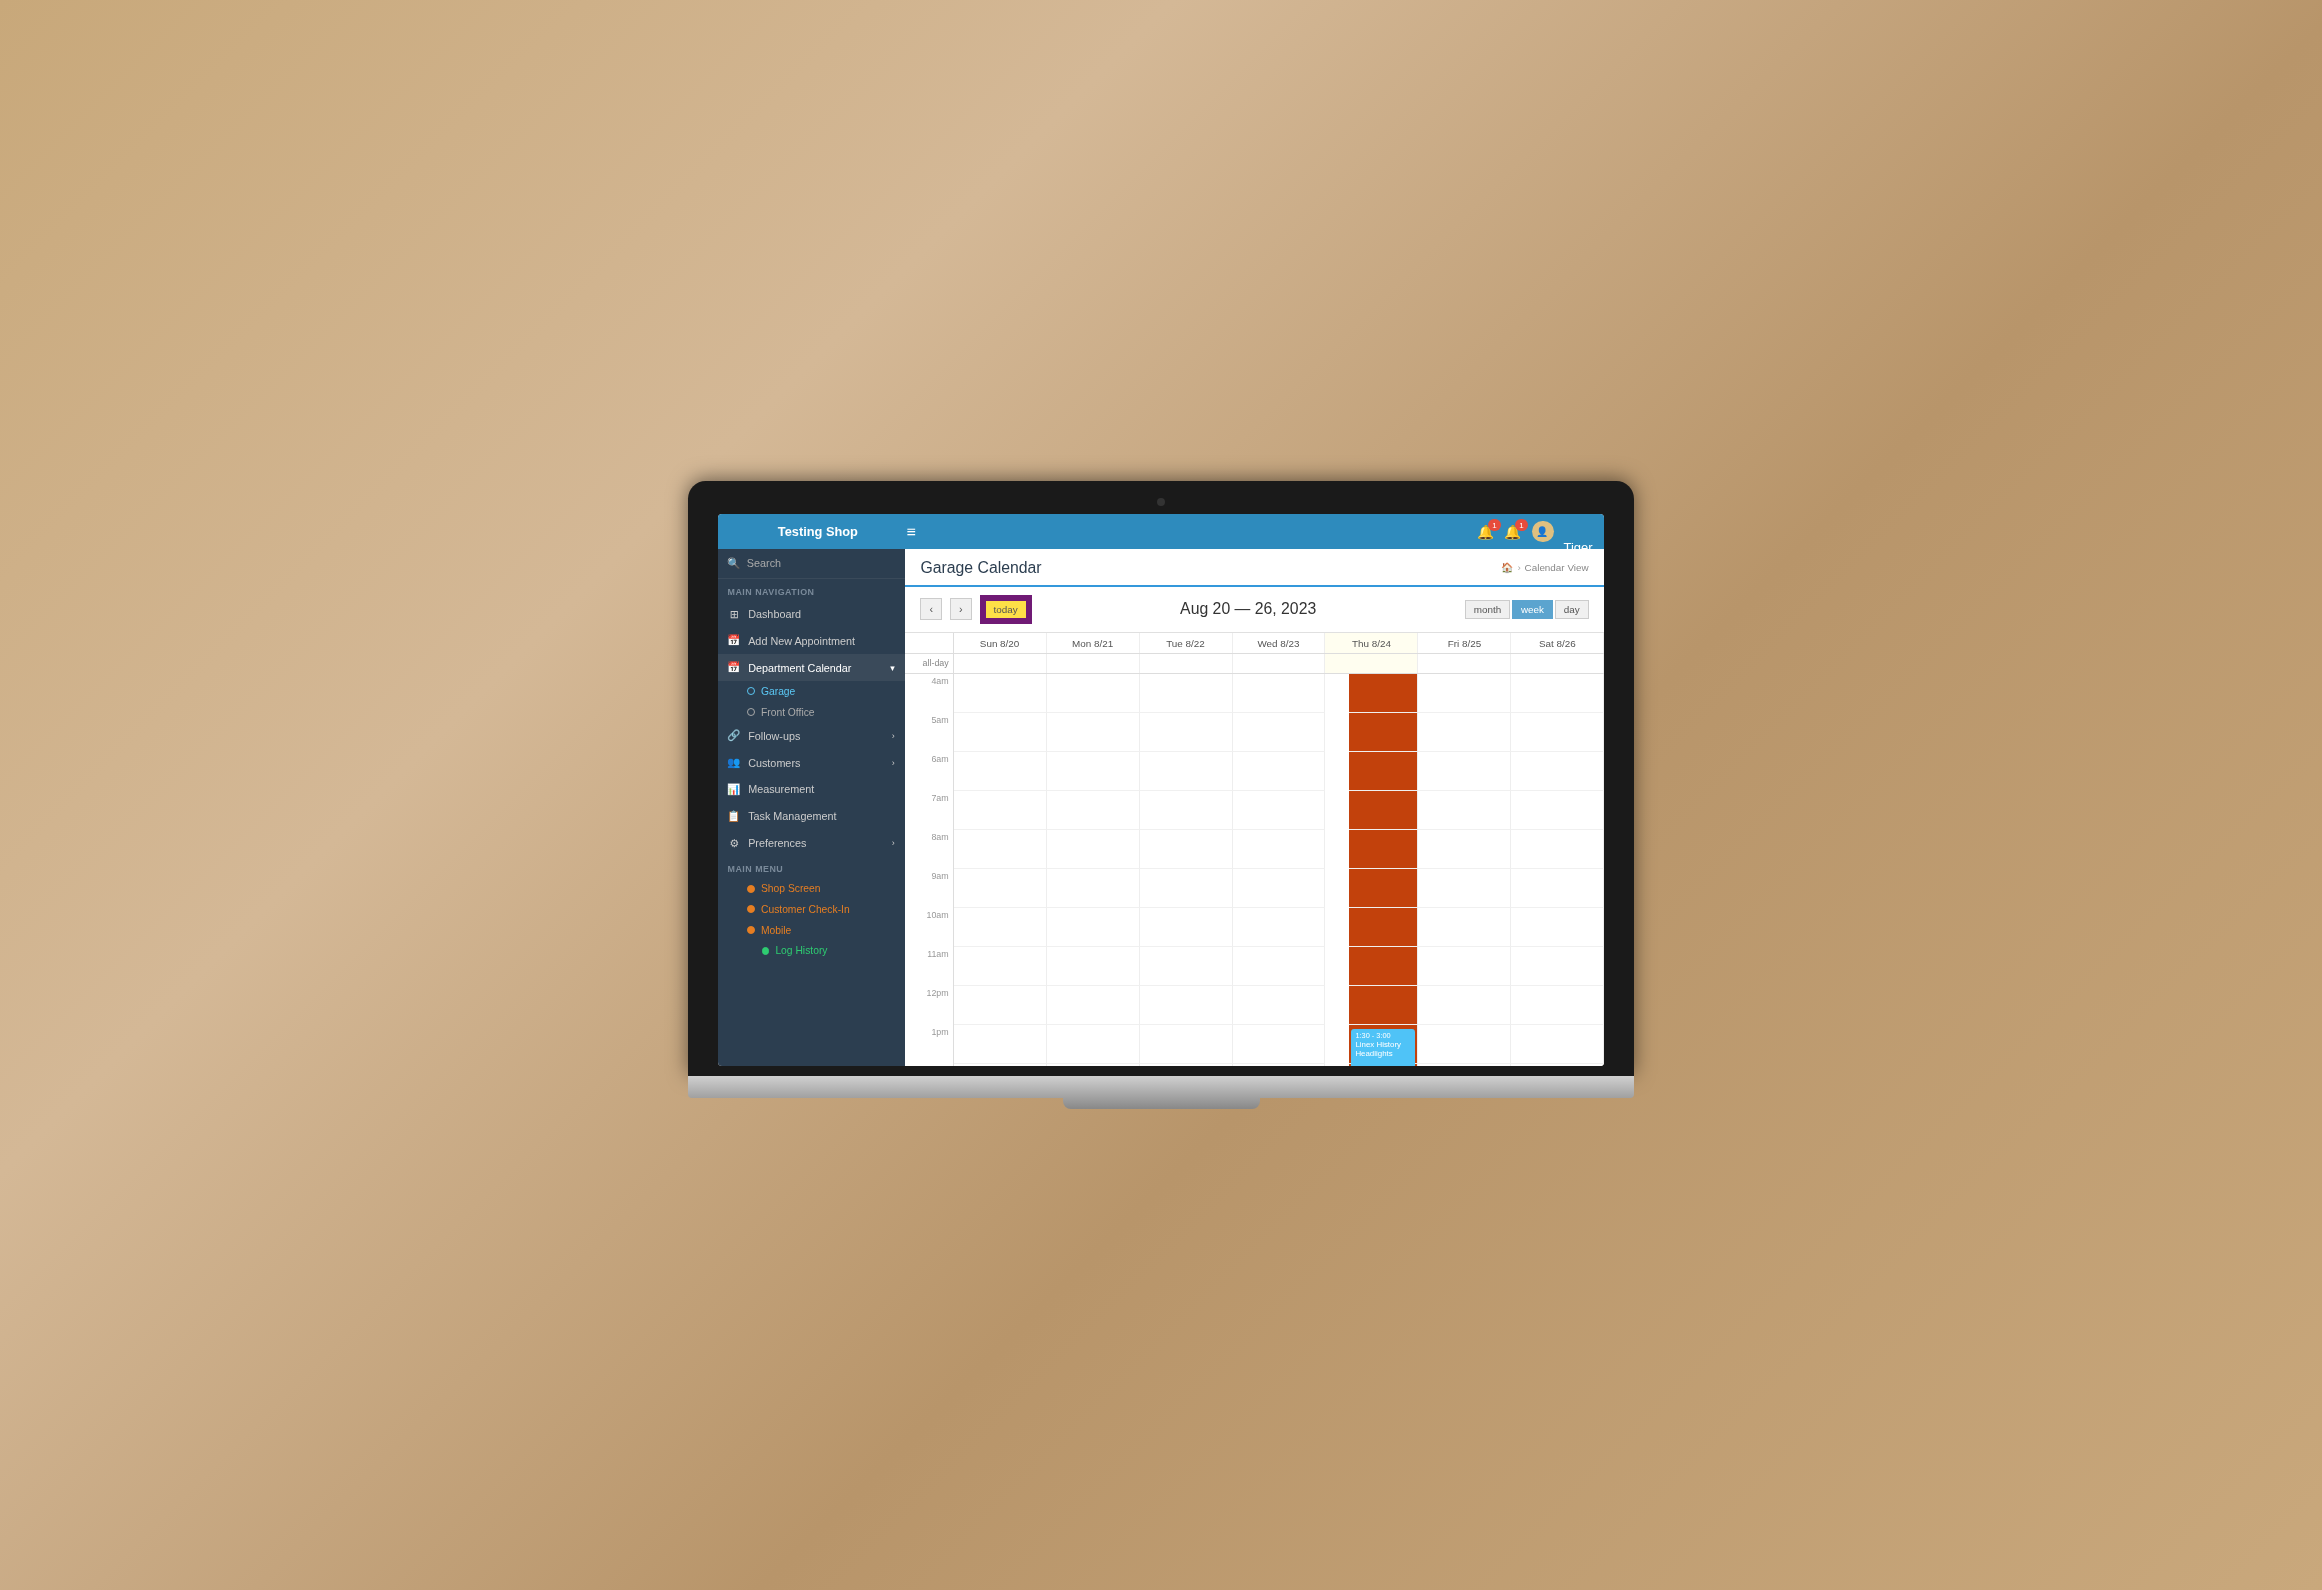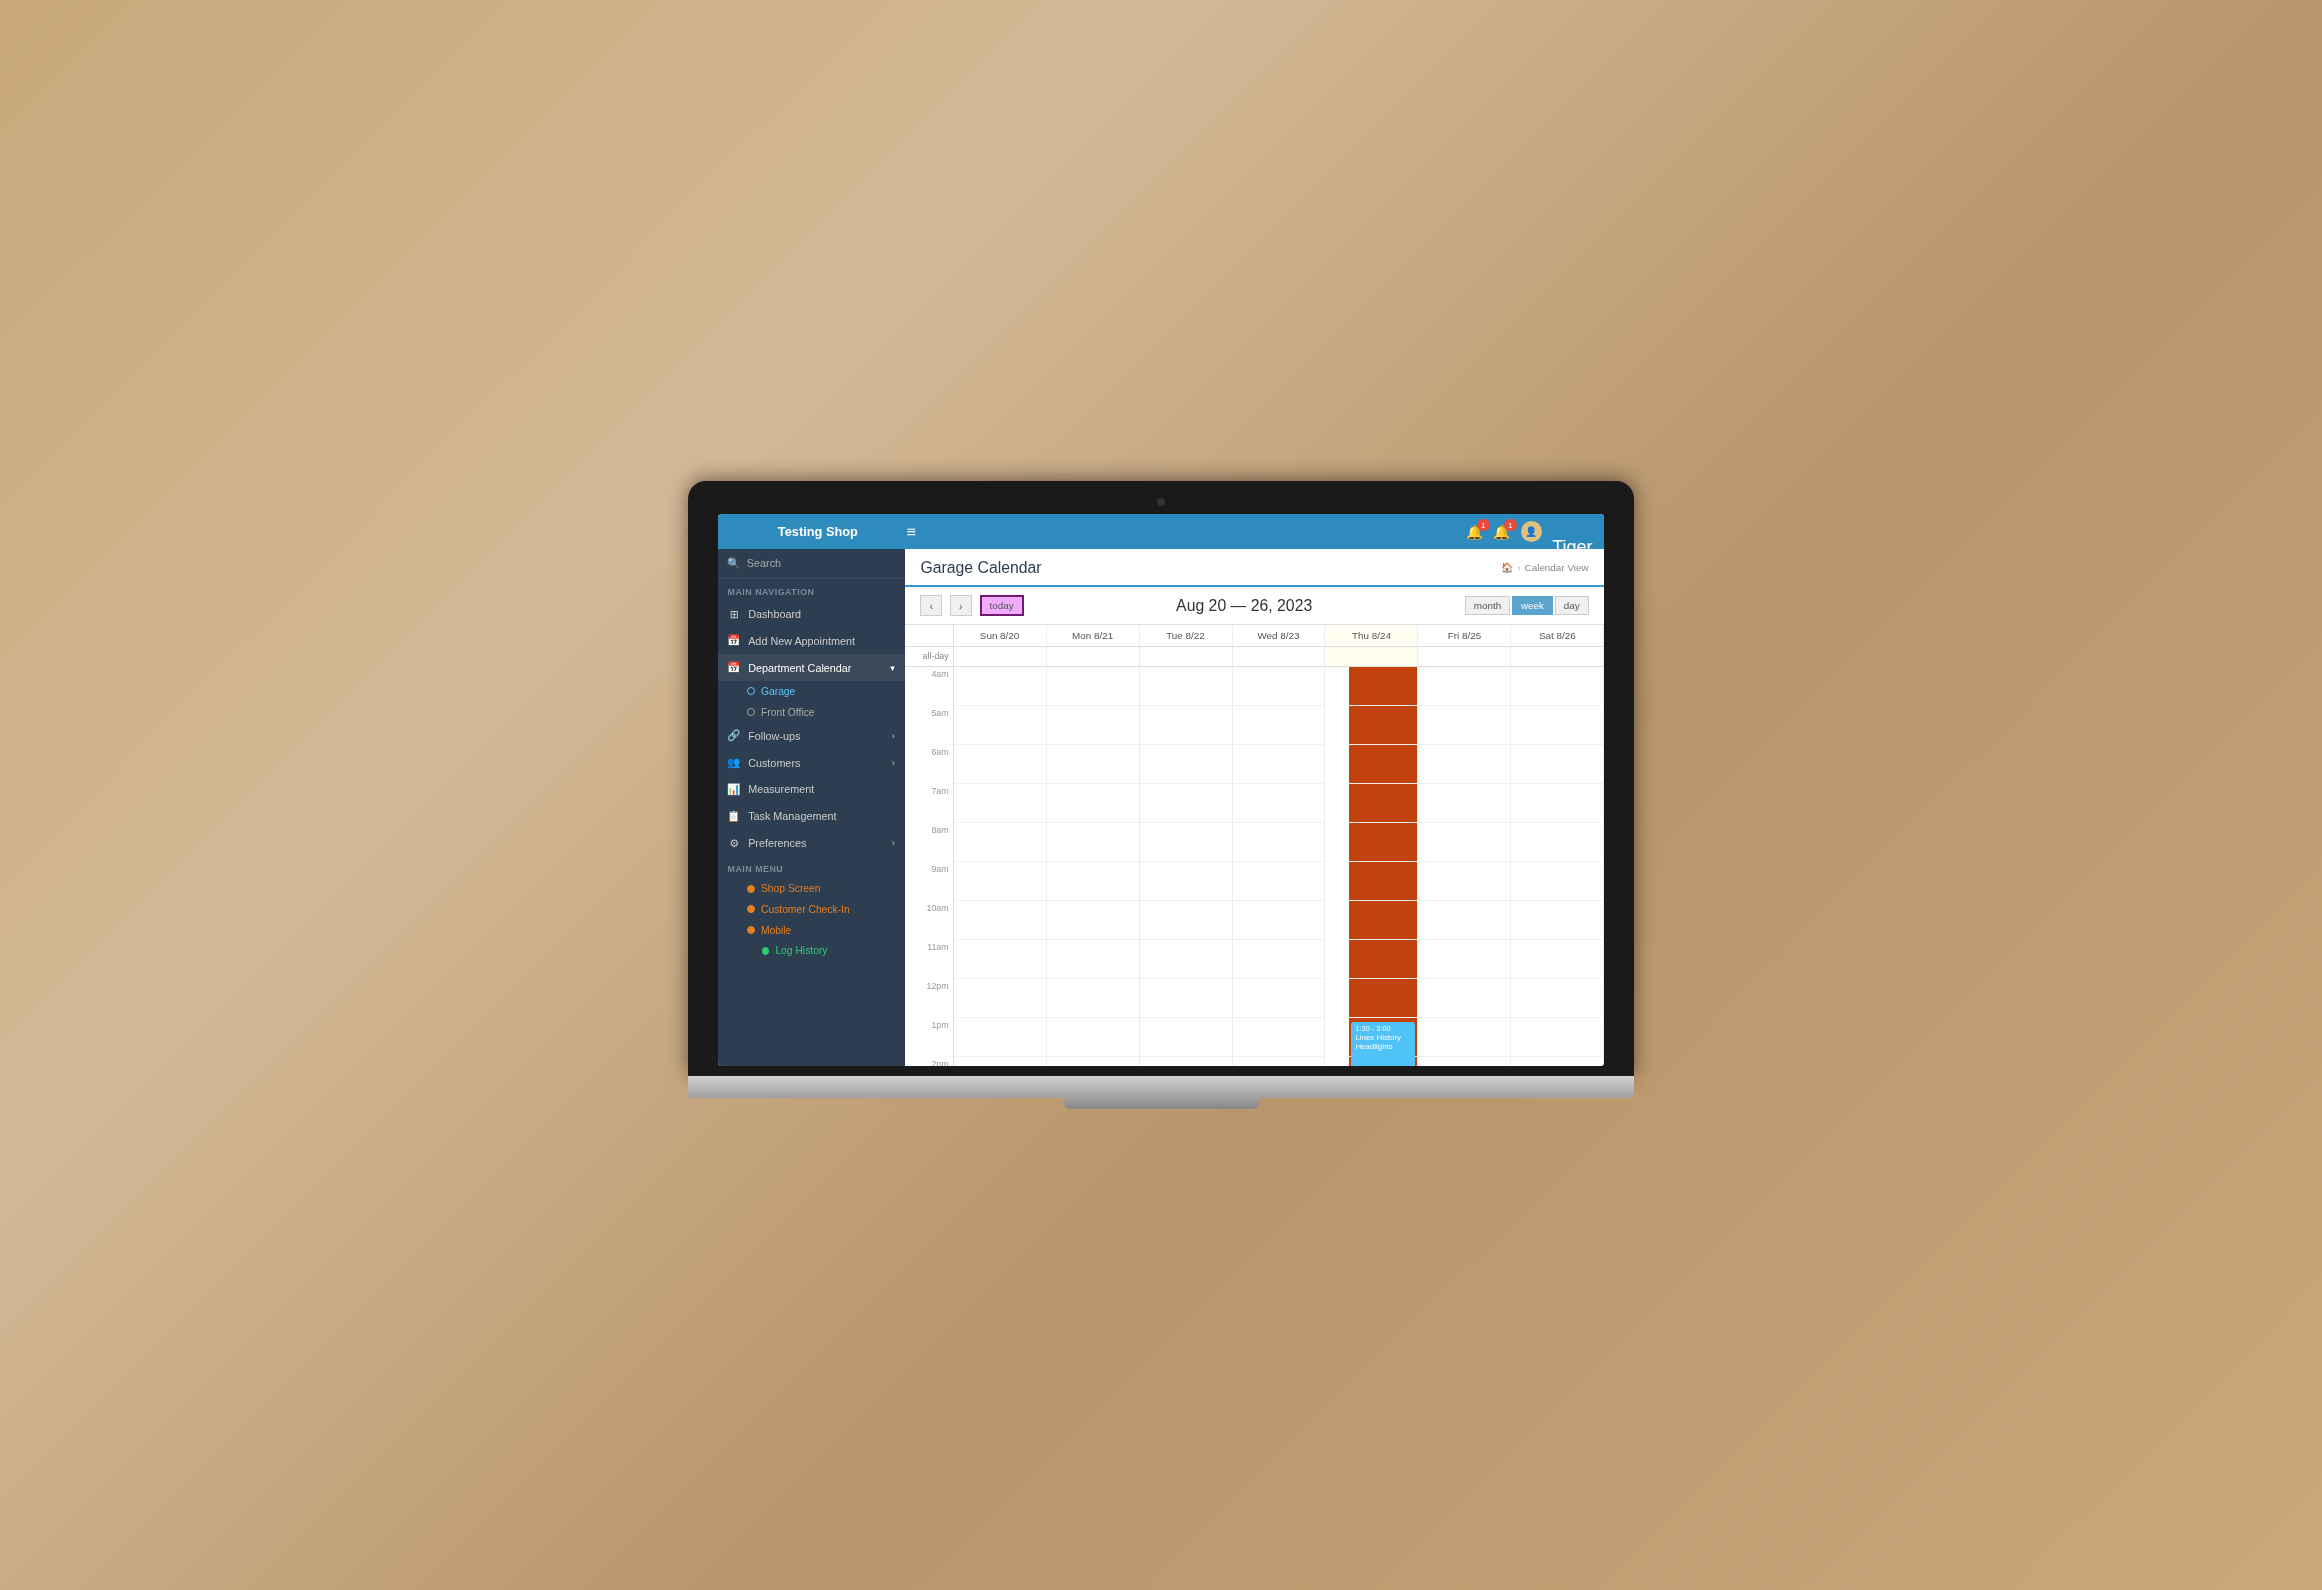--- a/index.html
+++ b/index.html
@@ -120,21 +120,21 @@
       border-radius: 50%;
       background: #e0c080;
       display: flex;
       align-items: center;
       justify-content: center;
       font-size: 9.9px;
       color: #555;
     }
 
     .user-name {
-      font-size: 18px;
+      font-size: 13px;
       margin-top: 31px;
     }
 
     .main-area {
       display: flex;
       flex: 1;
       overflow: hidden;
     }
 
     
@@ -277,22 +277,22 @@
       height: 21.7px;
       cursor: pointer;
       font-size: 10.8px;
       display: flex;
       align-items: center;
       justify-content: center;
       color: #555;
     }
 
     .cal-today-btn {
-      background: #f0abfc;
-      border: 2px solid #701a75;
+      background: #fde047;
+      border: 6px solid #701a75;
       padding: 3px 7.9px;
       font-size: 9.9px;
       cursor: pointer;
       color: #555;
     }
 
     .cal-date-range {
       flex: 1;
       text-align: center;
       font-size: 15.8px;

